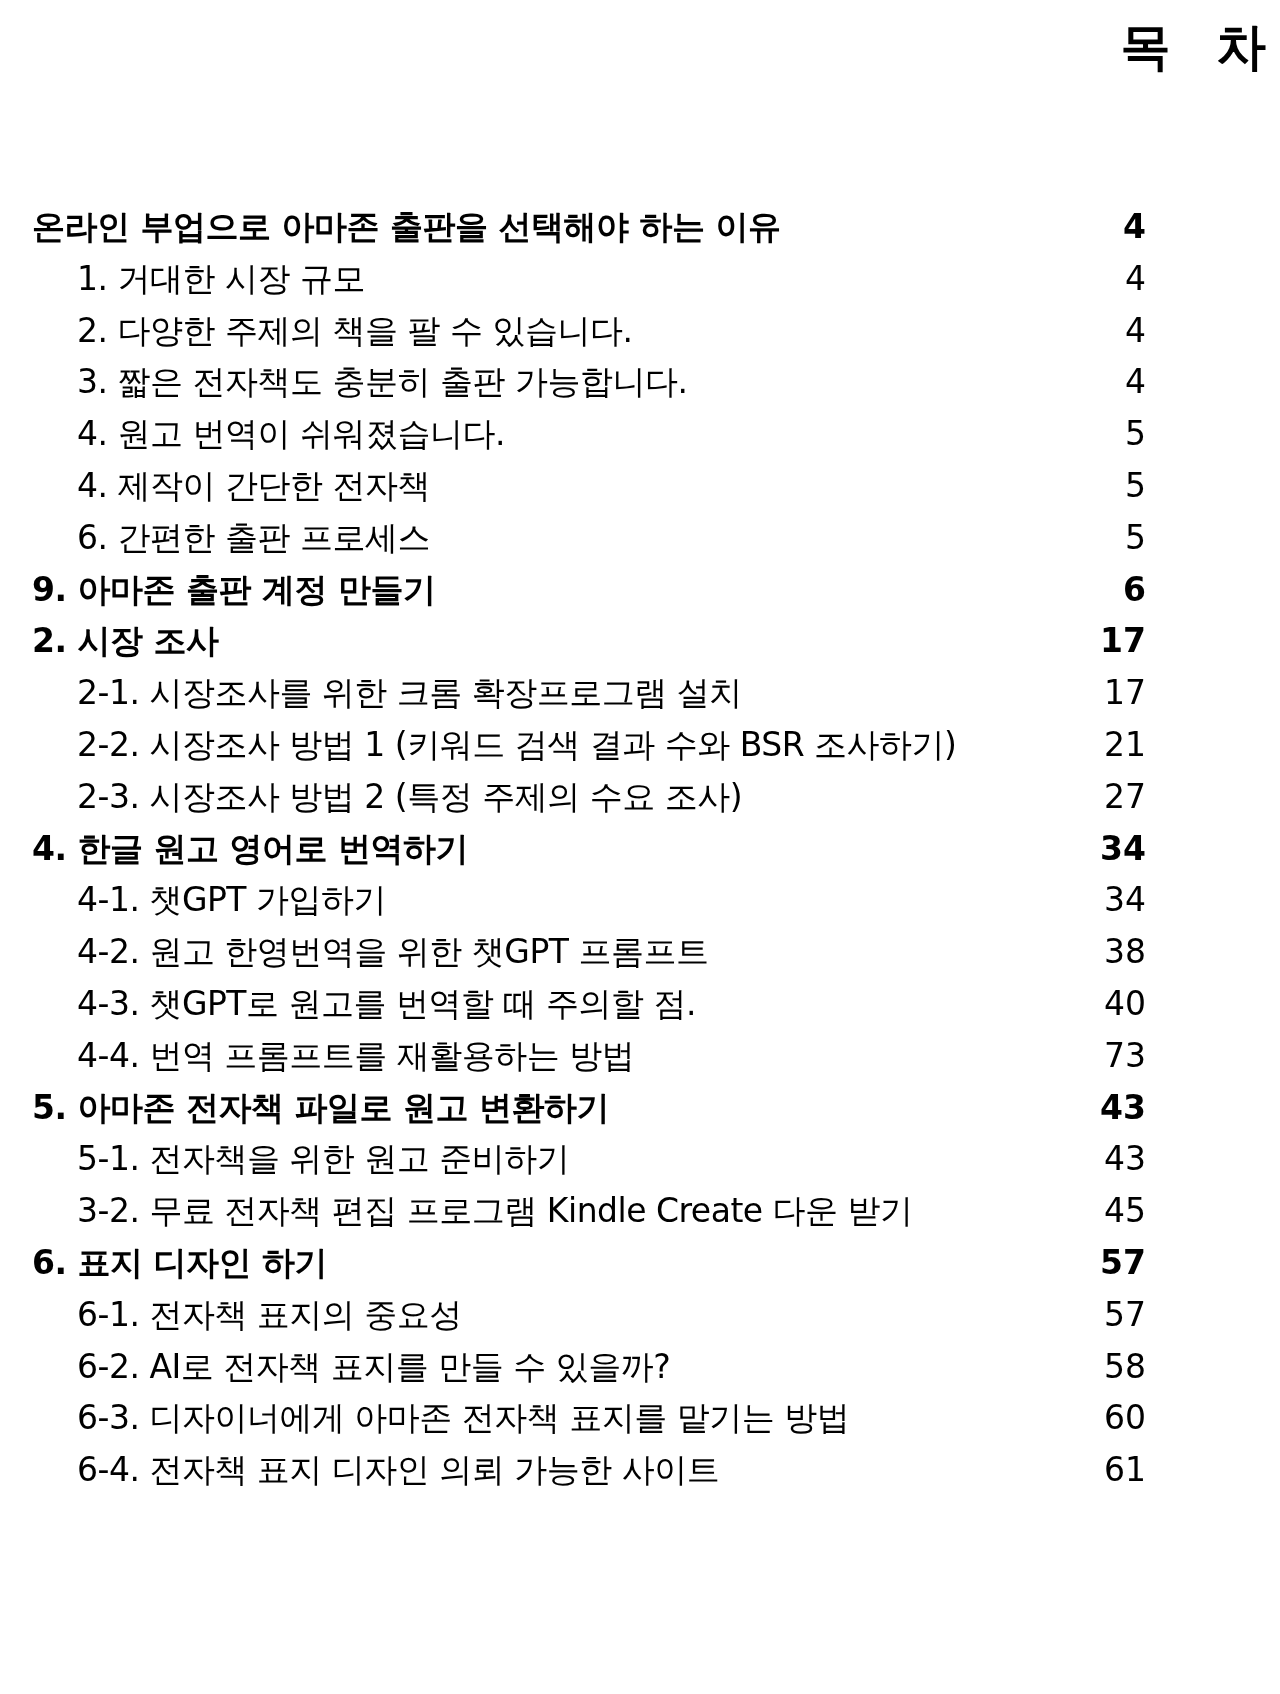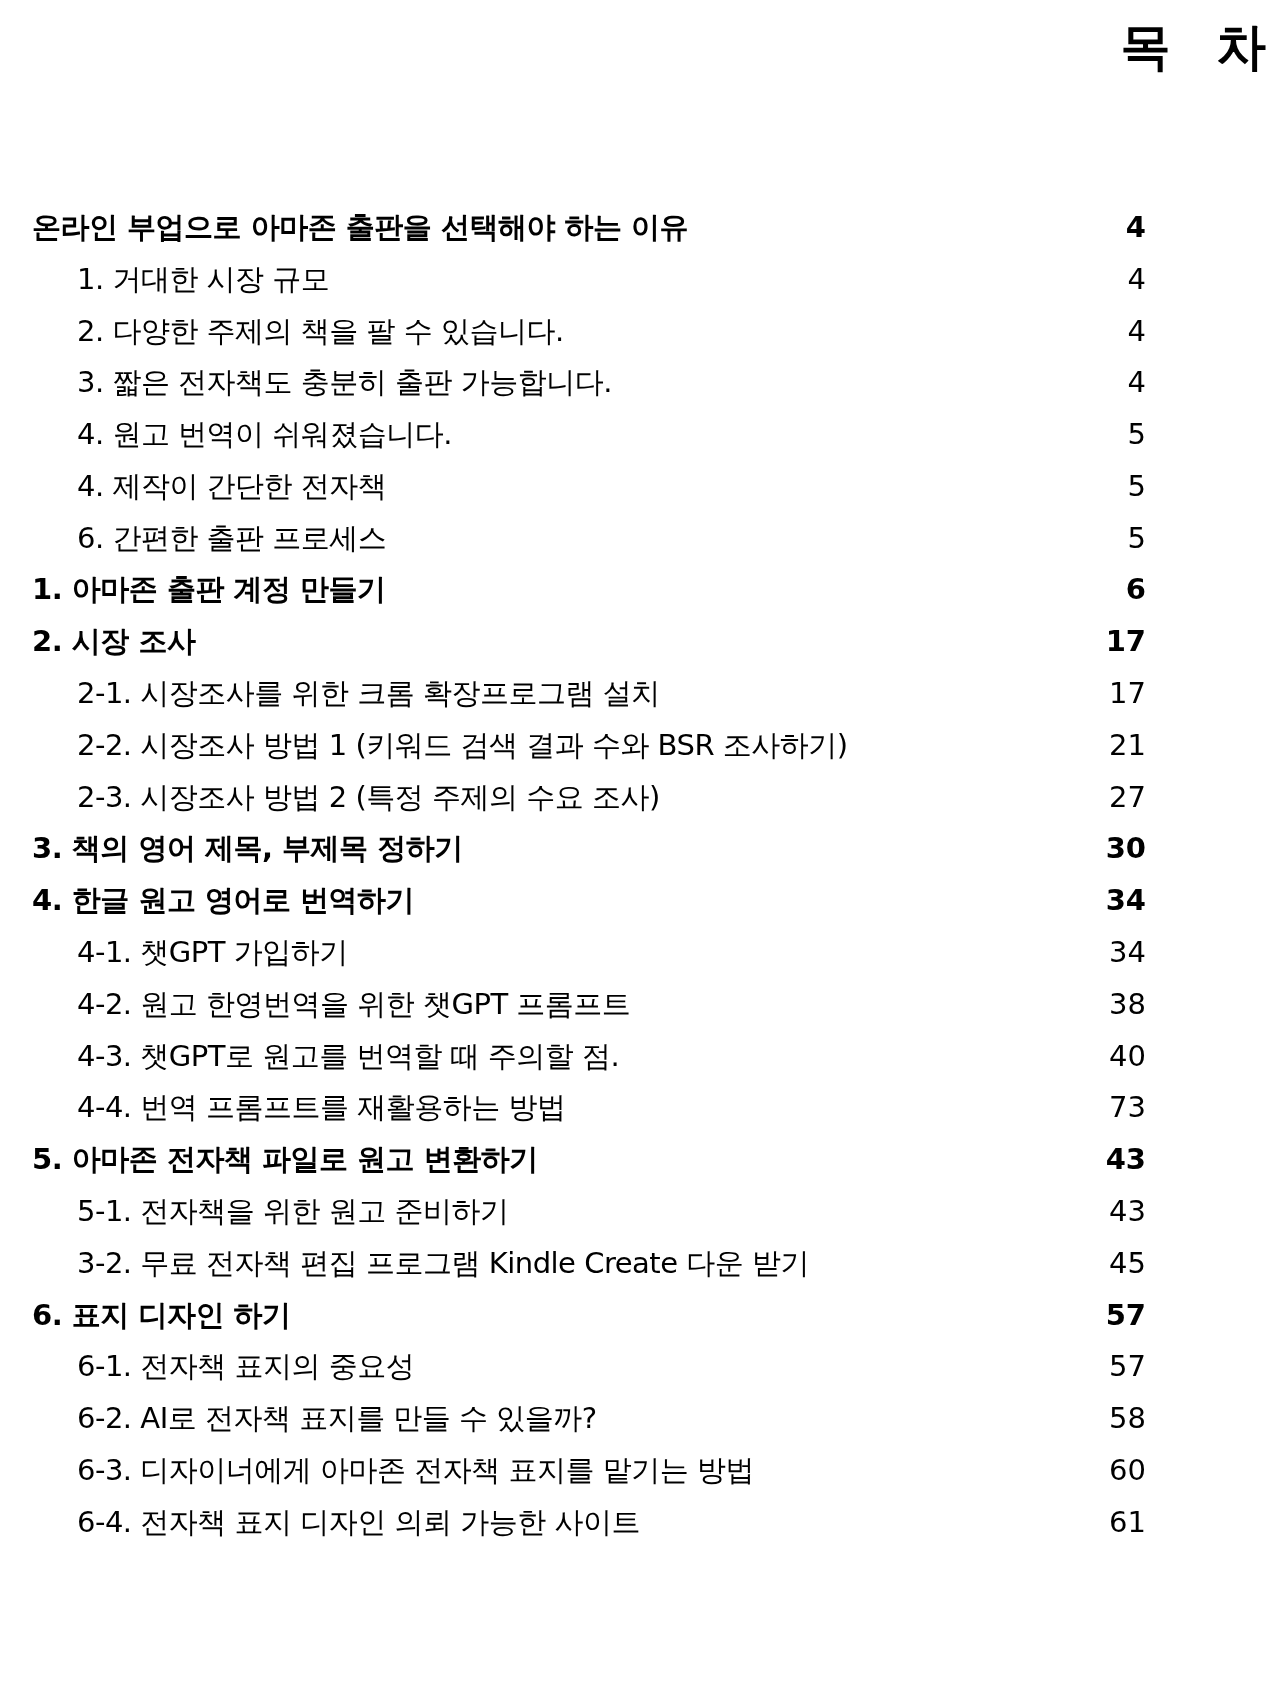--- a/index.html
+++ b/index.html
@@ -32,24 +32,24 @@
       position: absolute;
       top: 201px;
       left: 32px;
       width: 1114px;
       margin: 0;
       padding: 0;
       list-style: none;
     }
     .toc-row {
       display: flex;
-      align-items: center;
+      align-items: flex-start;
       justify-content: space-between;
       height: 51.8px;
-      font-size: 29px;
+      font-size: 33px;
       line-height: 52px;
       white-space: nowrap;
     }
     .toc-row.level-1 {
       font-weight: bold;
     }
     .toc-row.level-2 {
       font-weight: normal;
       padding-left: 45px;
       gap: 48px;
@@ -93,42 +93,38 @@
   </li>
   <li class="toc-row level-2">
     <span class="toc-label">4. 제작이 간단한 전자책</span>
     <span class="toc-page">5</span>
   </li>
   <li class="toc-row level-2">
     <span class="toc-label">6. 간편한 출판 프로세스</span>
     <span class="toc-page">5</span>
   </li>
   <li class="toc-row level-1">
-    <span class="toc-label">1. 아마존 출판 계정 만들기</span>
+    <span class="toc-label">9. 아마존 출판 계정 만들기</span>
     <span class="toc-page">6</span>
   </li>
   <li class="toc-row level-1">
     <span class="toc-label">2. 시장 조사</span>
     <span class="toc-page">17</span>
   </li>
   <li class="toc-row level-2">
     <span class="toc-label">2-1. 시장조사를 위한 크롬 확장프로그램 설치</span>
     <span class="toc-page">17</span>
   </li>
   <li class="toc-row level-2">
     <span class="toc-label">2-2. 시장조사 방법 1 (키워드 검색 결과 수와 BSR 조사하기)</span>
     <span class="toc-page">21</span>
   </li>
   <li class="toc-row level-2">
     <span class="toc-label">2-3. 시장조사 방법 2 (특정 주제의 수요 조사)</span>
     <span class="toc-page">27</span>
-  </li>
-  <li class="toc-row level-1">
-    <span class="toc-label">3. 책의 영어 제목, 부제목 정하기</span>
-    <span class="toc-page">30</span>
   </li>
   <li class="toc-row level-1">
     <span class="toc-label">4. 한글 원고 영어로 번역하기</span>
     <span class="toc-page">34</span>
   </li>
   <li class="toc-row level-2">
     <span class="toc-label">4-1. 챗GPT 가입하기</span>
     <span class="toc-page">34</span>
   </li>
   <li class="toc-row level-2">

